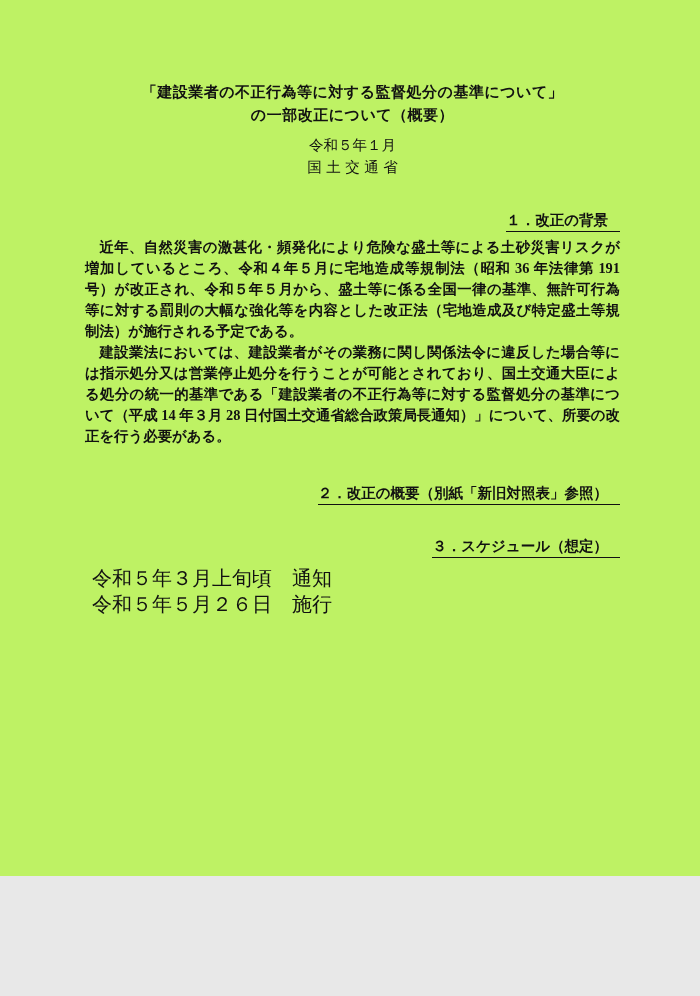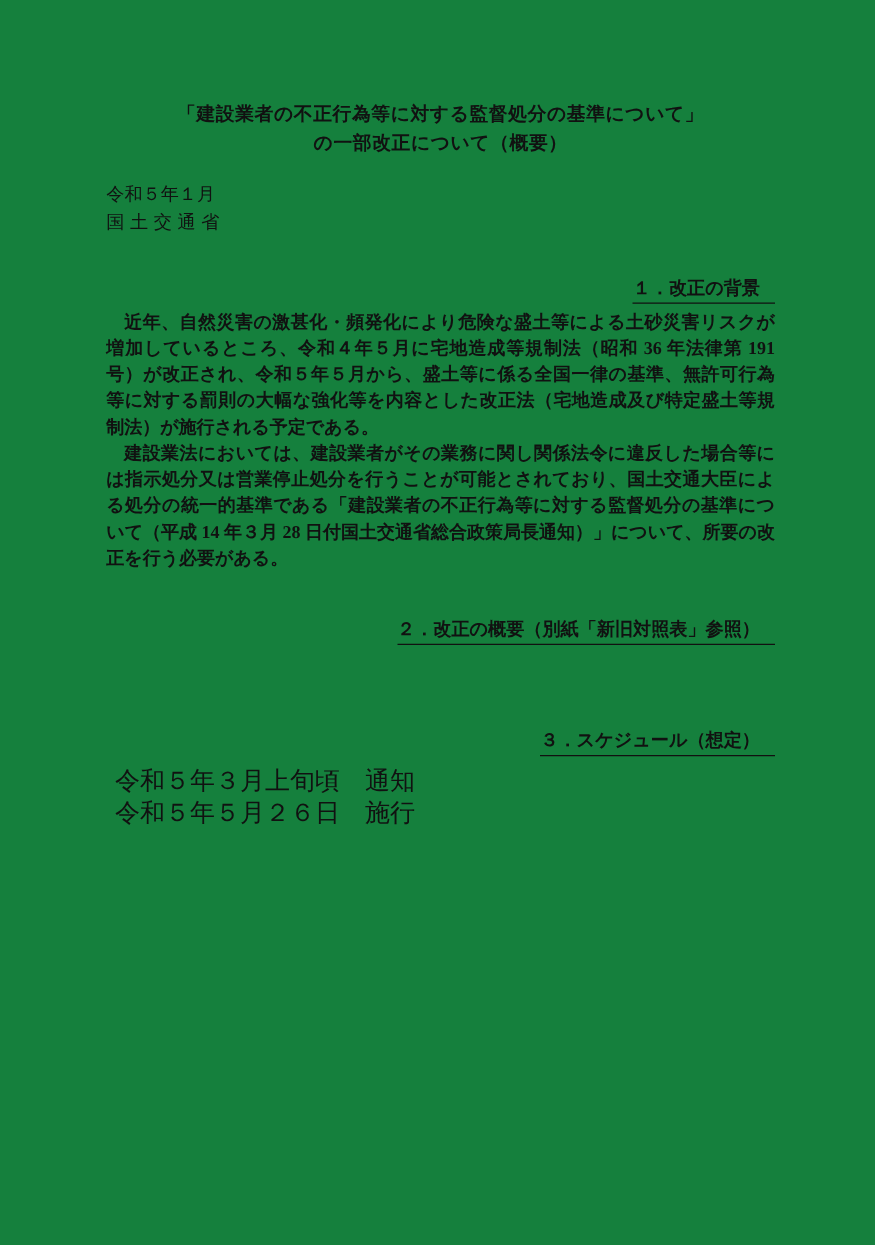--- a/index.html
+++ b/index.html
@@ -3,54 +3,54 @@
 <meta charset="utf-8">
 <style>
   html, body {
     margin: 0;
     padding: 0;
     background: #e8e8e8;
   }
   .page {
     position: relative;
     width: 700px;
-    height: 996px;
+    height: 876px;
     margin: 0 auto;
-    background: #15803d;
+    background: #bef264;
     color: #111111;
     font-family: "Liberation Serif", "DejaVu Serif", serif;
     overflow: hidden;
     box-sizing: border-box;
   }
   .content {
     padding: 80px 80px 0 85px;
   }
   .doc-title {
     text-align: center;
     font-family: "Liberation Sans", "DejaVu Sans", sans-serif;
     font-weight: bold;
     font-size: 15px;
     line-height: 23px;
     letter-spacing: 0.5px;
   }
   .doc-meta {
-    margin-top: 19px;
-    text-align: left;
+    margin-top: 8px;
+    text-align: center;
     font-size: 14.5px;
     line-height: 22px;
   }
   .doc-org {
     letter-spacing: 4.5px;
     margin-right: -4.5px;
   }
   .section {
     margin-top: 33px;
   }
   .section-2 { margin-top: 37px; }
-  .section-3 { margin-top: 68px; }
+  .section-3 { margin-top: 32px; }
   .section-heading {
     font-family: "Liberation Sans", "DejaVu Sans", sans-serif;
     font-weight: bold;
     font-size: 14.5px;
     line-height: 18px;
     text-align: right;
   }
   .section-heading .heading-text {
     display: inline-block;
     border-bottom: 1.5px solid #111111;

